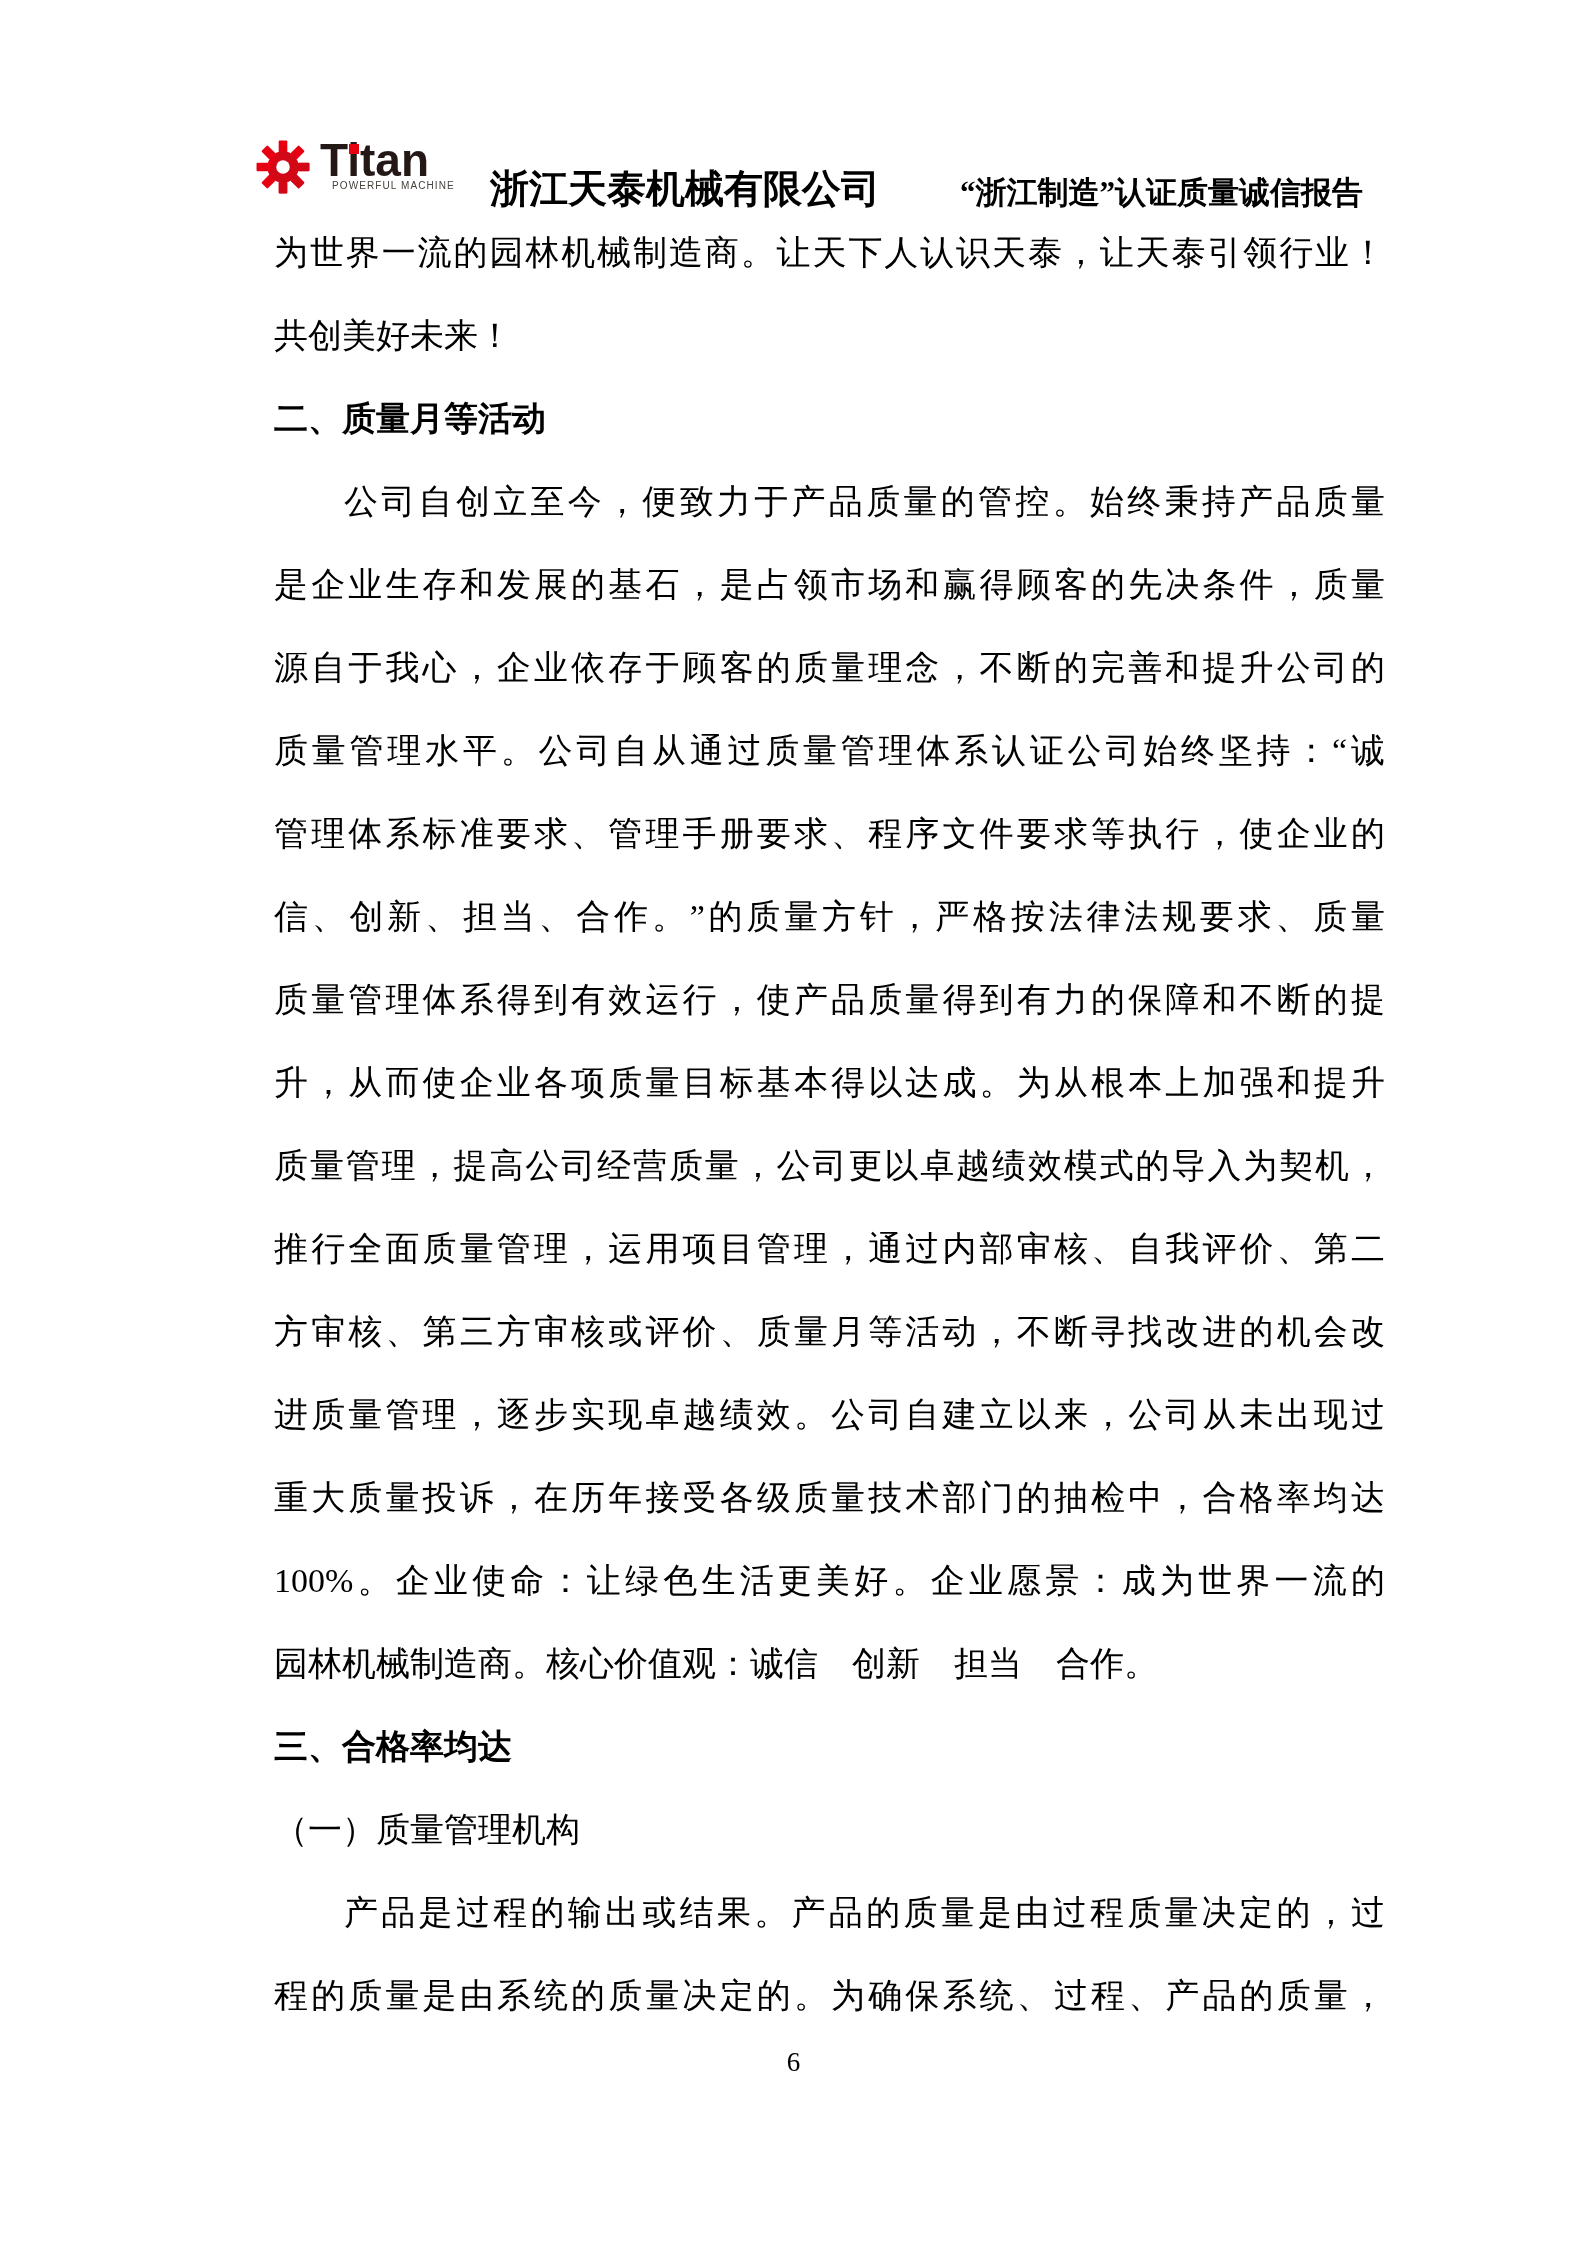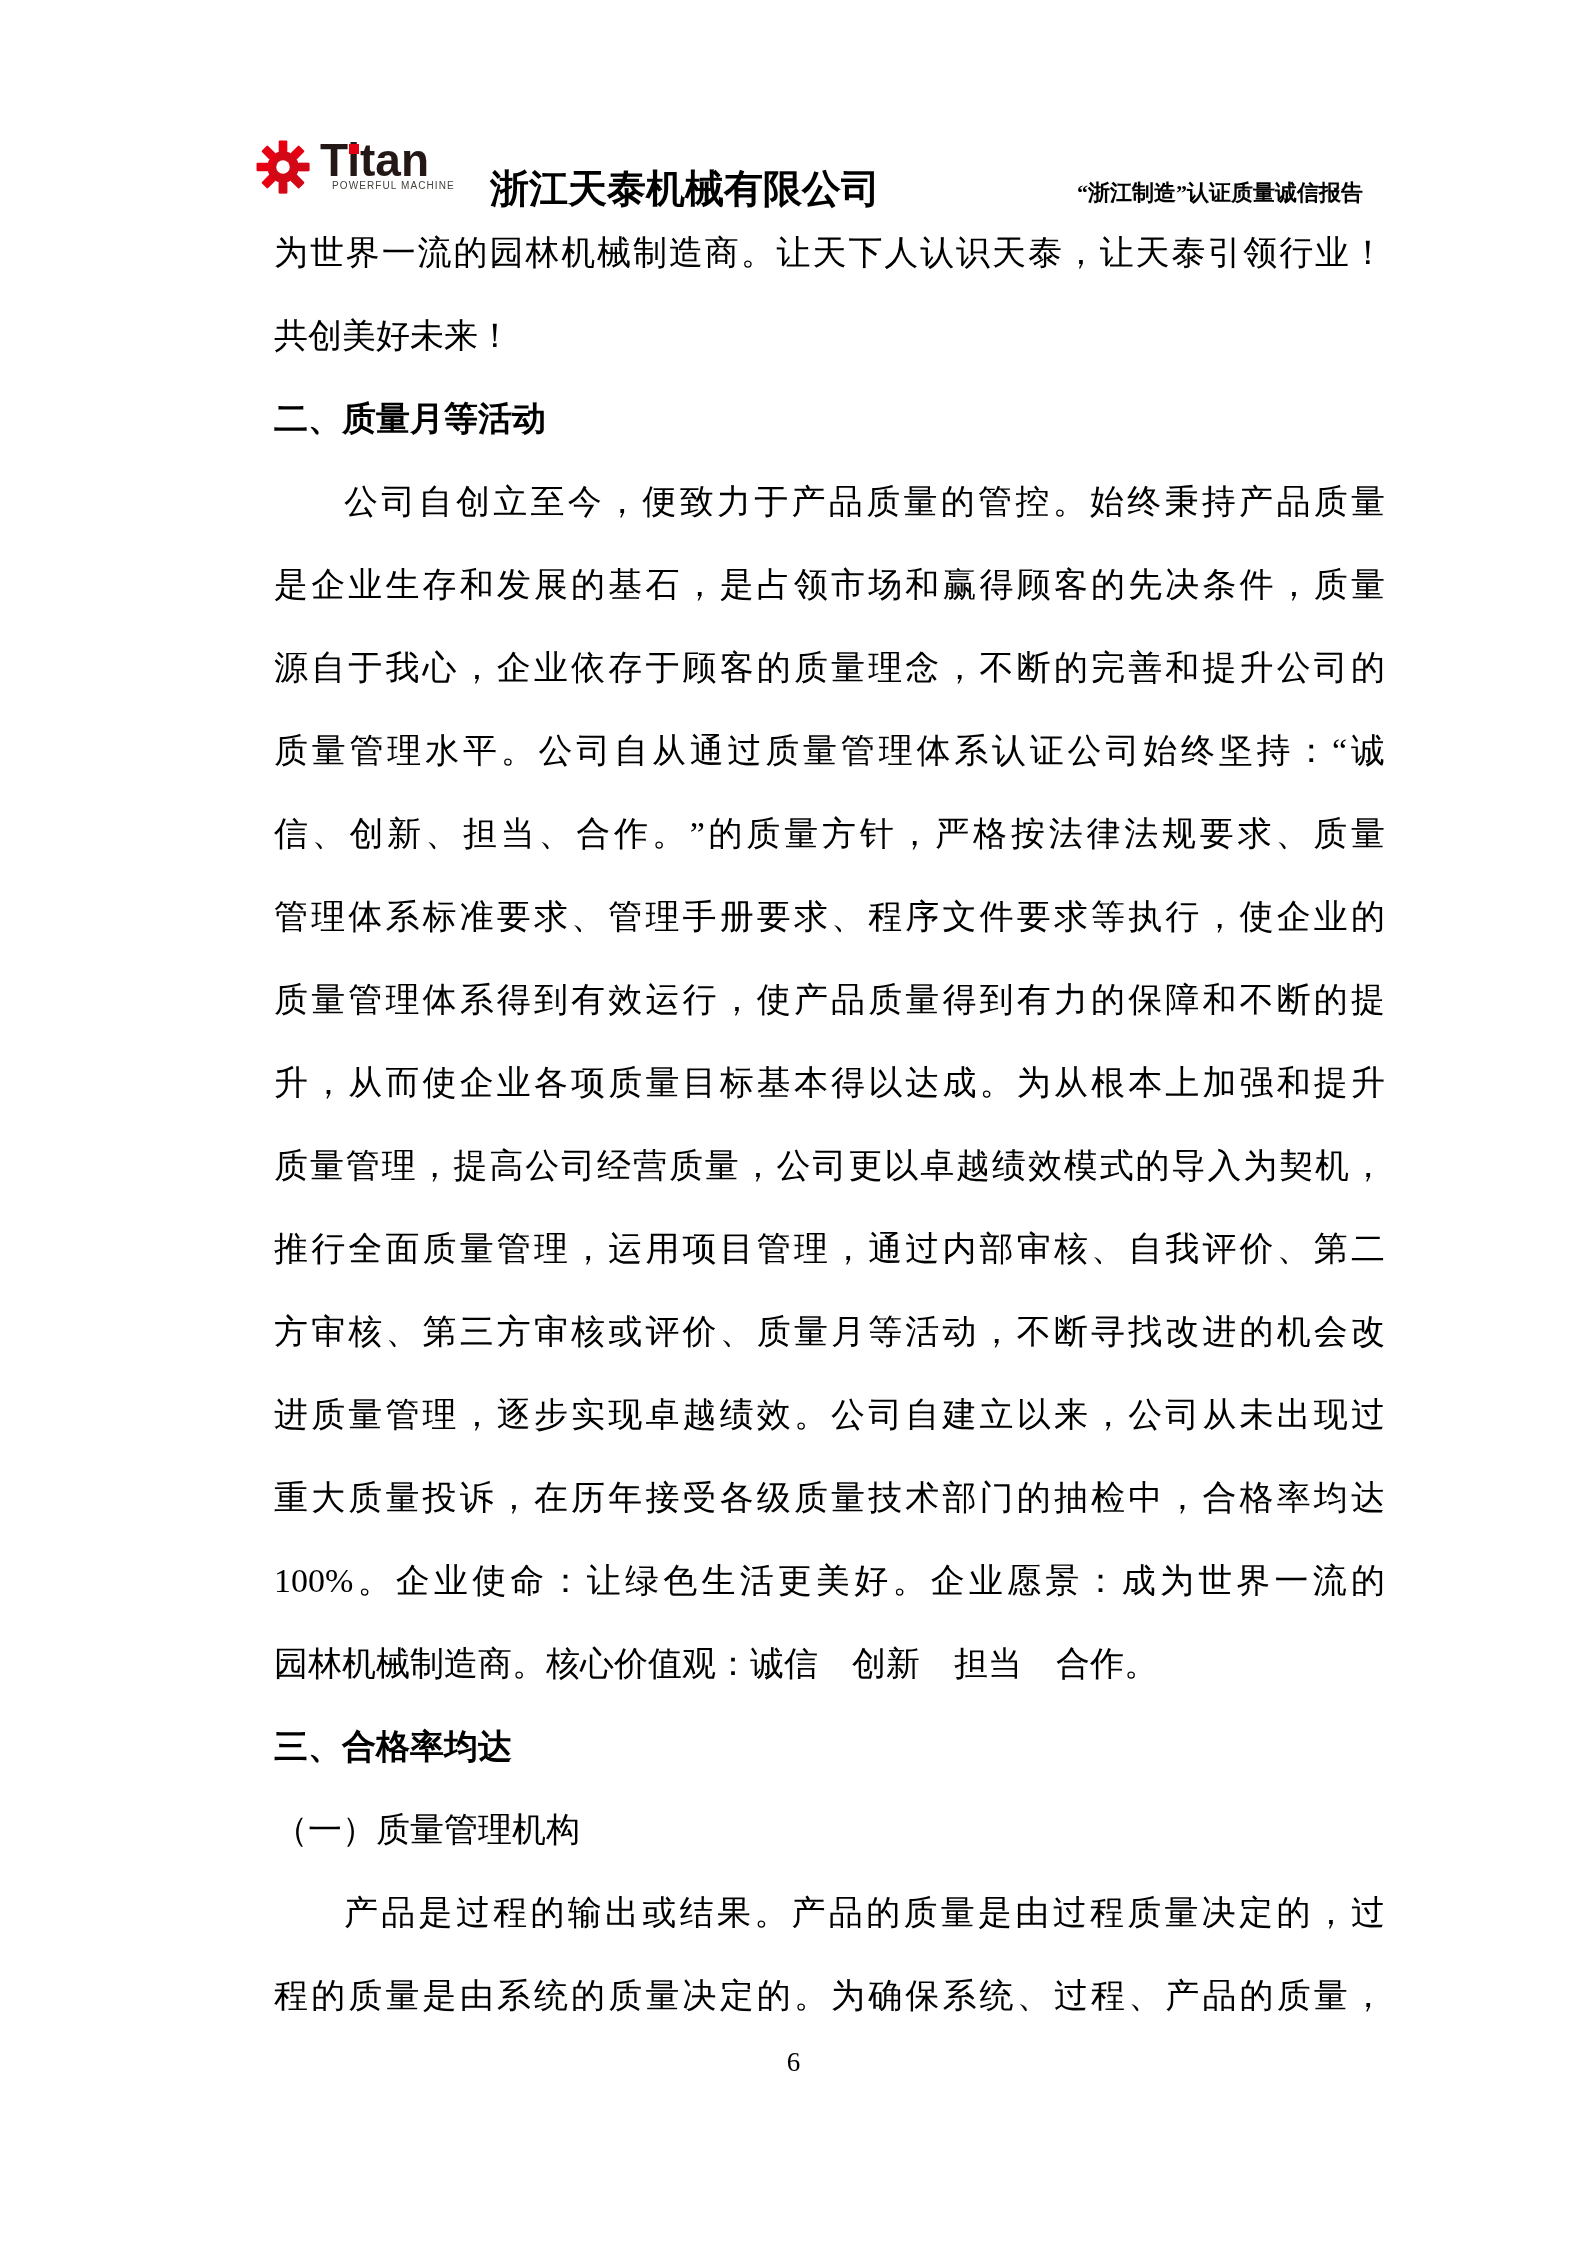--- a/index.html
+++ b/index.html
@@ -27,21 +27,21 @@
     font-family:"Liberation Sans","DejaVu Sans",sans-serif;
     font-size:10px;line-height:12px;font-weight:400;
     letter-spacing:1.1px;color:#45413c;white-space:nowrap;
   }
   .company{
     position:absolute;left:490px;top:166px;
     font-size:39px;line-height:46px;letter-spacing:0px;white-space:nowrap;font-weight:bold;
   }
   .report-title{
     position:absolute;right:224px;top:176px;
-    font-size:22px;line-height:34px;font-weight:bold;white-space:nowrap;
+    font-size:31px;line-height:34px;font-weight:bold;white-space:nowrap;
   }
   
   .doc{
     position:absolute;left:238px;top:211px;width:1111px;margin-left:36px;
   }
   .line{
     height:83px;line-height:83px;
     font-size:34px;
   }
   .line.justify{
@@ -100,22 +100,22 @@
   </header>
 
   <main class="doc" id="doc">
       <div class="line body justify">为世界一流的园林机械制造商。让天下人认识天泰，让天泰引领行业！</div>
       <div class="line body">共创美好未来！</div>
       <div class="line heading">二、质量月等活动</div>
       <div class="line body justify indent">公司自创立至今，便致力于产品质量的管控。始终秉持产品质量</div>
       <div class="line body justify">是企业生存和发展的基石，是占领市场和赢得顾客的先决条件，质量</div>
       <div class="line body justify">源自于我心，企业依存于顾客的质量理念，不断的完善和提升公司的</div>
       <div class="line body justify">质量管理水平。公司自从通过质量管理体系认证公司始终坚持：“诚</div>
+      <div class="line body justify">管理体系标准要求、管理手册要求、程序文件要求等执行，使企业的</div>
       <div class="line body justify">信、创新、担当、合作。”的质量方针，严格按法律法规要求、质量</div>
-      <div class="line body justify">管理体系标准要求、管理手册要求、程序文件要求等执行，使企业的</div>
       <div class="line body justify">质量管理体系得到有效运行，使产品质量得到有力的保障和不断的提</div>
       <div class="line body justify">升，从而使企业各项质量目标基本得以达成。为从根本上加强和提升</div>
       <div class="line body justify">质量管理，提高公司经营质量，公司更以卓越绩效模式的导入为契机，</div>
       <div class="line body justify">推行全面质量管理，运用项目管理，通过内部审核、自我评价、第二</div>
       <div class="line body justify">方审核、第三方审核或评价、质量月等活动，不断寻找改进的机会改</div>
       <div class="line body justify">进质量管理，逐步实现卓越绩效。公司自建立以来，公司从未出现过</div>
       <div class="line body justify">重大质量投诉，在历年接受各级质量技术部门的抽检中，合格率均达</div>
       <div class="line body justify">100%。企业使命：让绿色生活更美好。企业愿景：成为世界一流的</div>
       <div class="line body">园林机械制造商。核心价值观：诚信　创新　担当　合作。</div>
       <div class="line heading">三、合格率均达</div>

